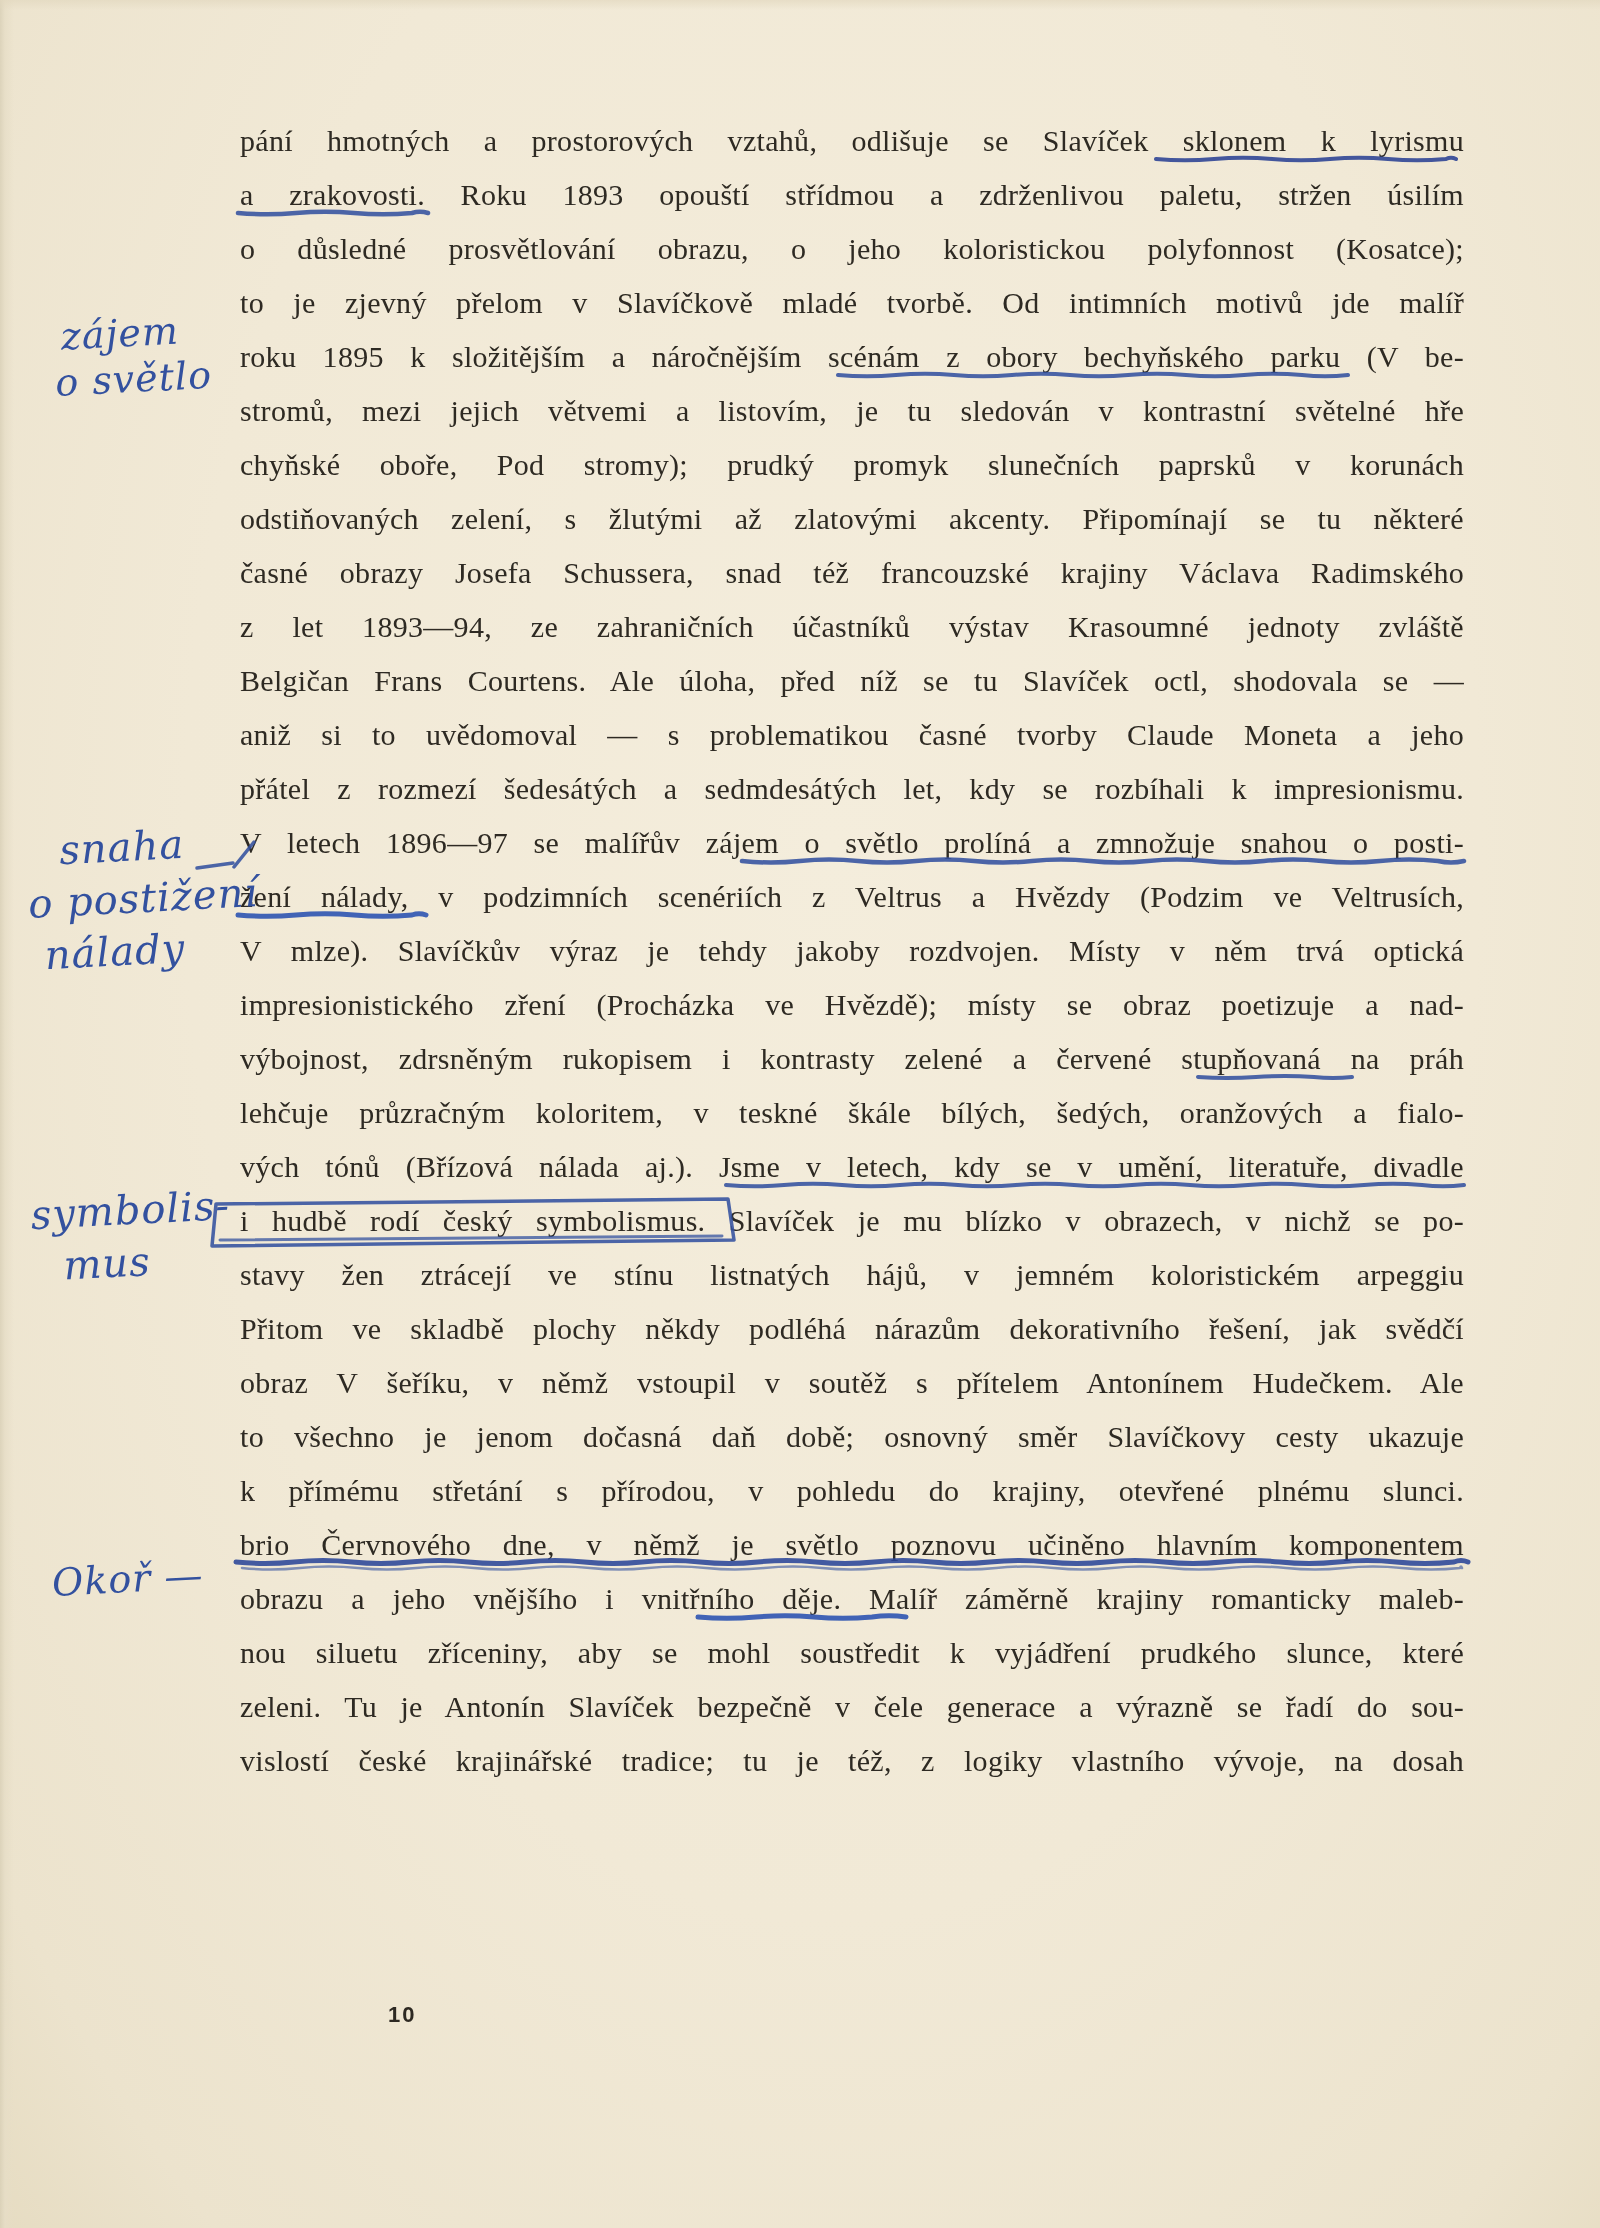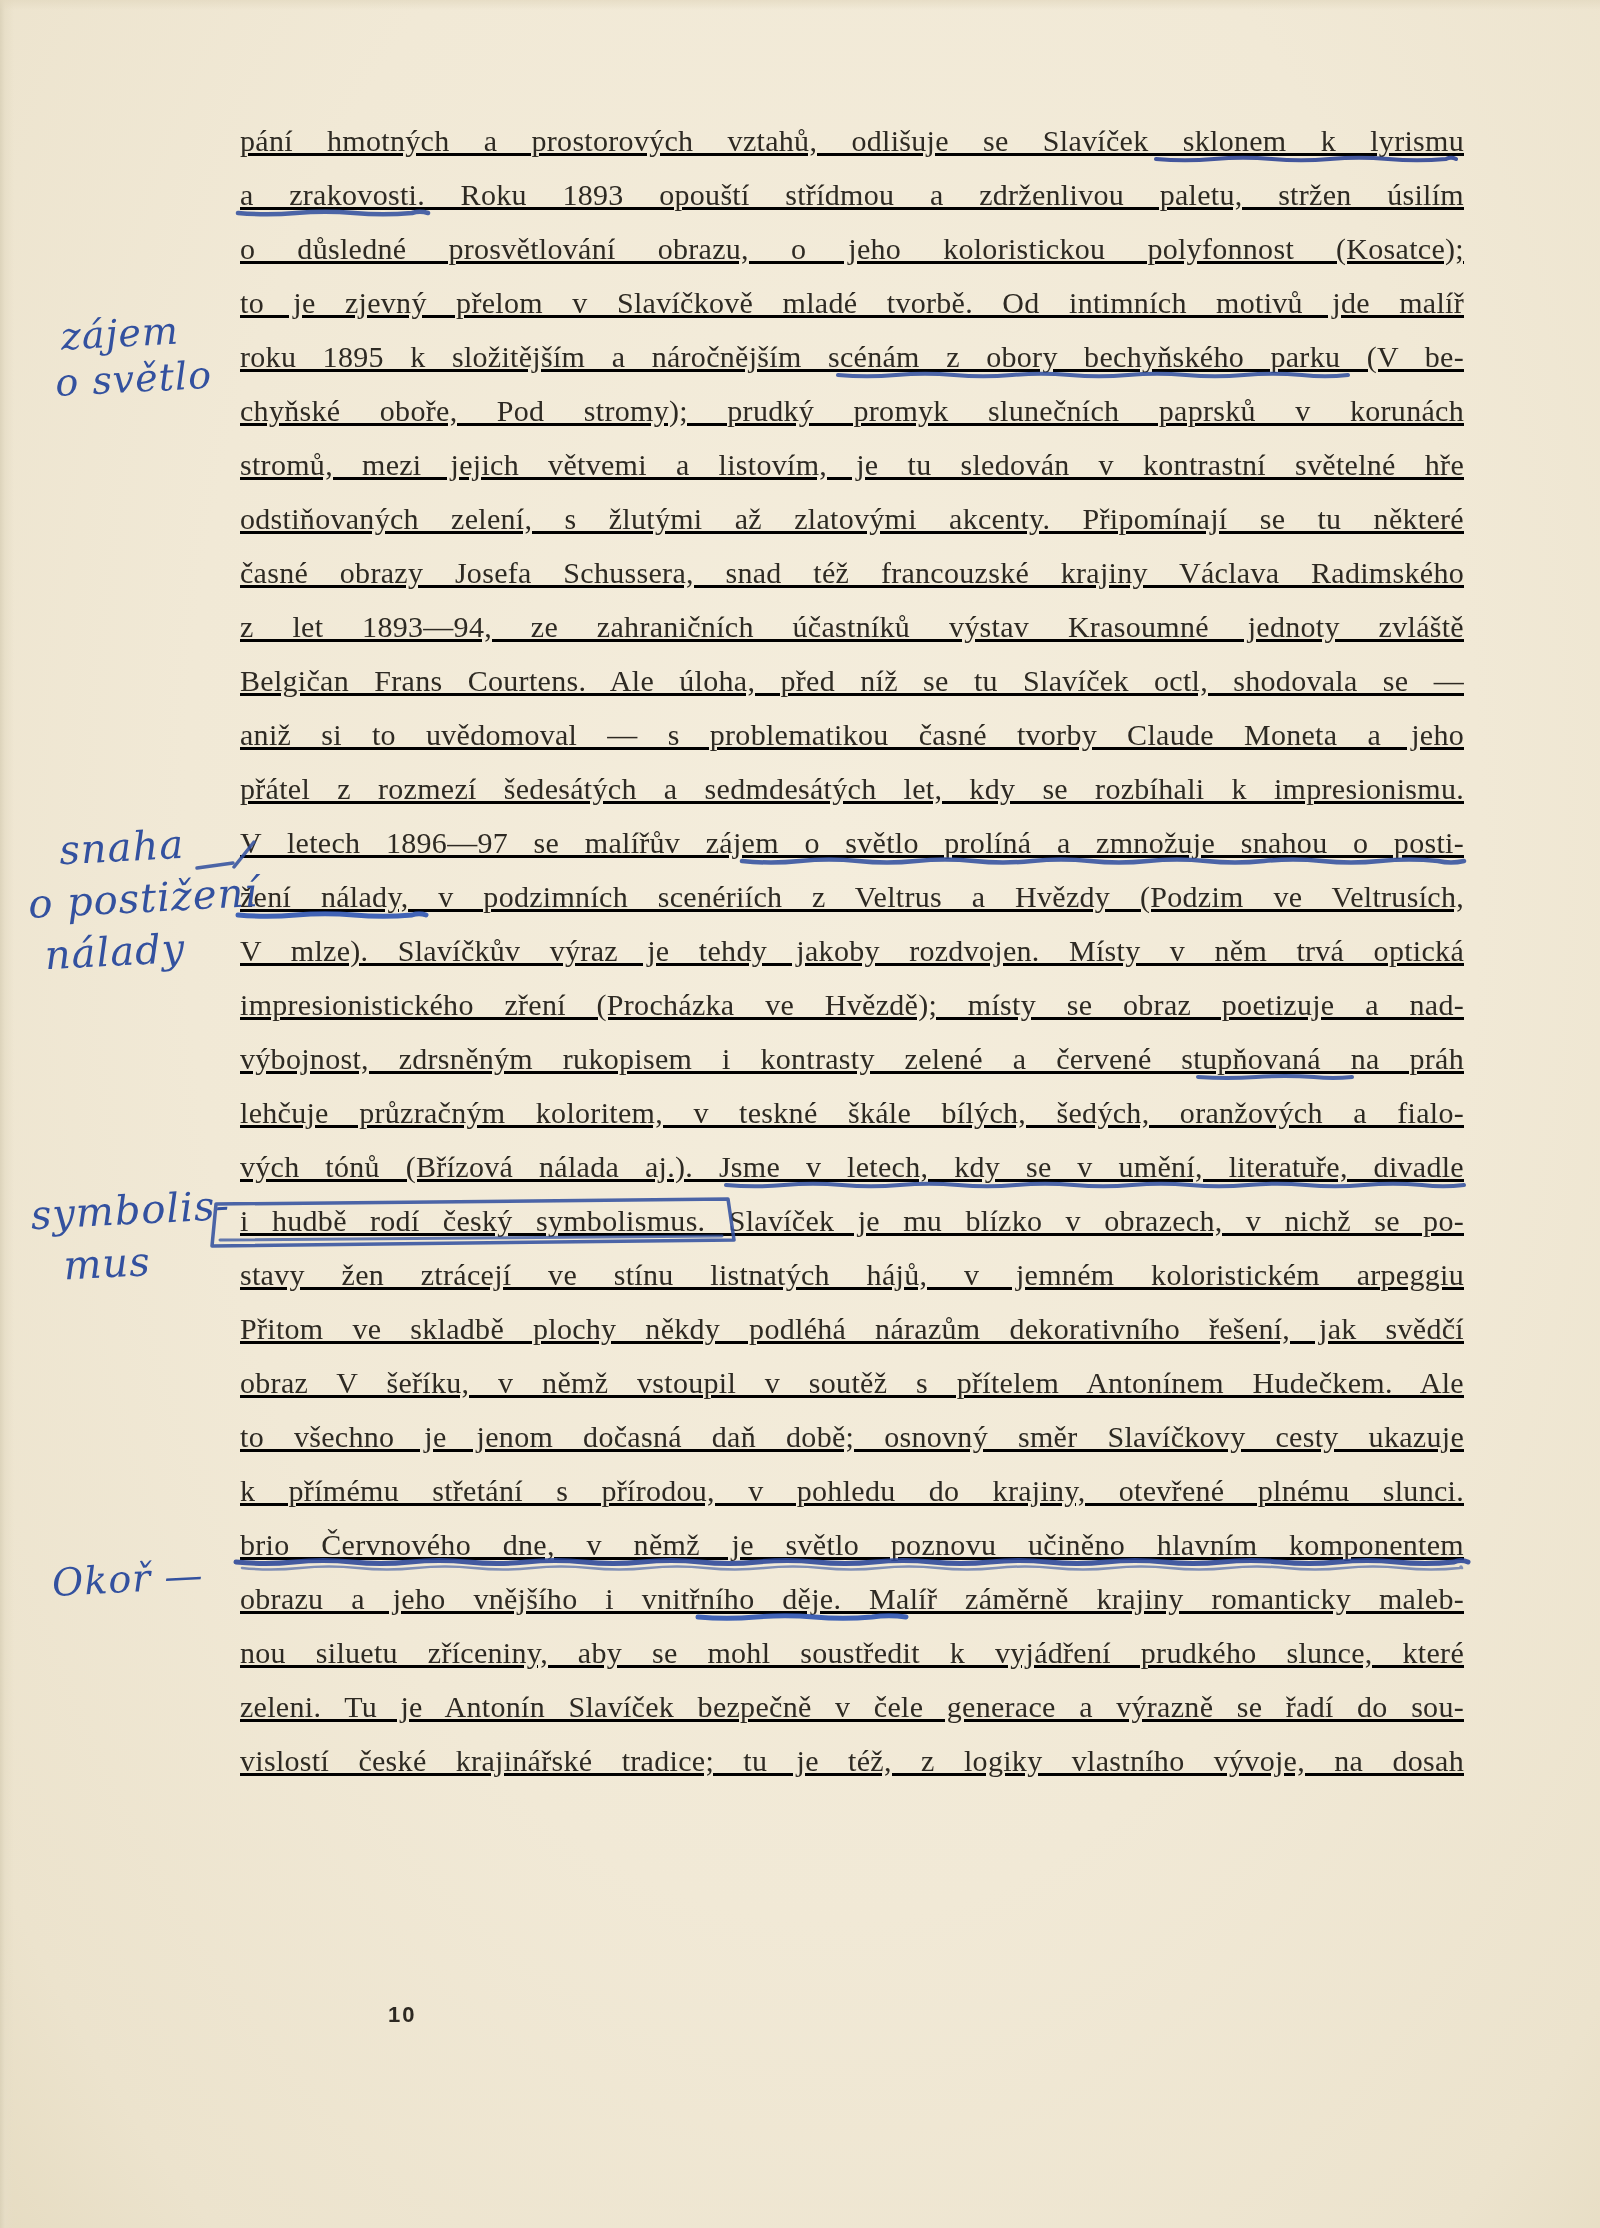--- a/index.html
+++ b/index.html
@@ -16,21 +16,21 @@
     position:absolute;left:0;top:0;width:14px;height:100%;
     background:linear-gradient(90deg, #d8cfb6 0%, #e6ddc6 35%, rgba(230,221,198,0) 100%);
     opacity:.8;
   }
   .scan-edge-top{
     position:absolute;left:0;top:0;width:100%;height:10px;
     background:linear-gradient(180deg, #e2d8bf 0%, rgba(226,216,191,0) 100%);
     opacity:.7;
   }
   #text-block{
-    position:absolute;left:240px;top:114px;width:1224px;text-decoration:underline;
+    position:absolute;left:240px;top:114px;width:1224px;
   }
   .line{
     height:54px;line-height:54px;
     font-size:30px;letter-spacing:.3px;
     color:#2e2a23;
     text-align:justify;
     -moz-text-align-last:justify;
     text-align-last:justify;
     white-space:normal;
   }
@@ -65,22 +65,22 @@
 <div class="page">
   <div class="scan-edge"></div>
   <div class="scan-edge-top"></div>
 
   <div id="text-block">
       <div class="line">pání hmotných a prostorových vztahů, odlišuje se Slavíček sklonem k lyrismu</div>
       <div class="line">a zrakovosti. Roku 1893 opouští střídmou a zdrženlivou paletu, stržen úsilím</div>
       <div class="line">o důsledné prosvětlování obrazu, o jeho koloristickou polyfonnost (Kosatce);</div>
       <div class="line">to je zjevný přelom v Slavíčkově mladé tvorbě. Od intimních motivů jde malíř</div>
       <div class="line">roku 1895 k složitějším a náročnějším scénám z obory bechyňského parku (V be-</div>
+      <div class="line">stromů, mezi jejich větvemi a listovím, je tu sledován v kontrastní světelné hře</div>
       <div class="line">chyňské oboře, Pod stromy); prudký promyk slunečních paprsků v korunách</div>
-      <div class="line">stromů, mezi jejich větvemi a listovím, je tu sledován v kontrastní světelné hře</div>
       <div class="line">odstiňovaných zelení, s žlutými až zlatovými akcenty. Připomínají se tu některé</div>
       <div class="line">časné obrazy Josefa Schussera, snad též francouzské krajiny Václava Radimského</div>
       <div class="line">z let 1893—94, ze zahraničních účastníků výstav Krasoumné jednoty zvláště</div>
       <div class="line">Belgičan Frans Courtens. Ale úloha, před níž se tu Slavíček octl, shodovala se —</div>
       <div class="line">aniž si to uvědomoval — s problematikou časné tvorby Claude Moneta a jeho</div>
       <div class="line">přátel z rozmezí šedesátých a sedmdesátých let, kdy se rozbíhali k impresionismu.</div>
       <div class="line">V letech 1896—97 se malířův zájem o světlo prolíná a zmnožuje snahou o posti-</div>
       <div class="line">žení nálady, v podzimních scenériích z Veltrus a Hvězdy (Podzim ve Veltrusích,</div>
       <div class="line">V mlze). Slavíčkův výraz je tehdy jakoby rozdvojen. Místy v něm trvá optická</div>
       <div class="line">impresionistického zření (Procházka ve Hvězdě); místy se obraz poetizuje a nad-</div>

